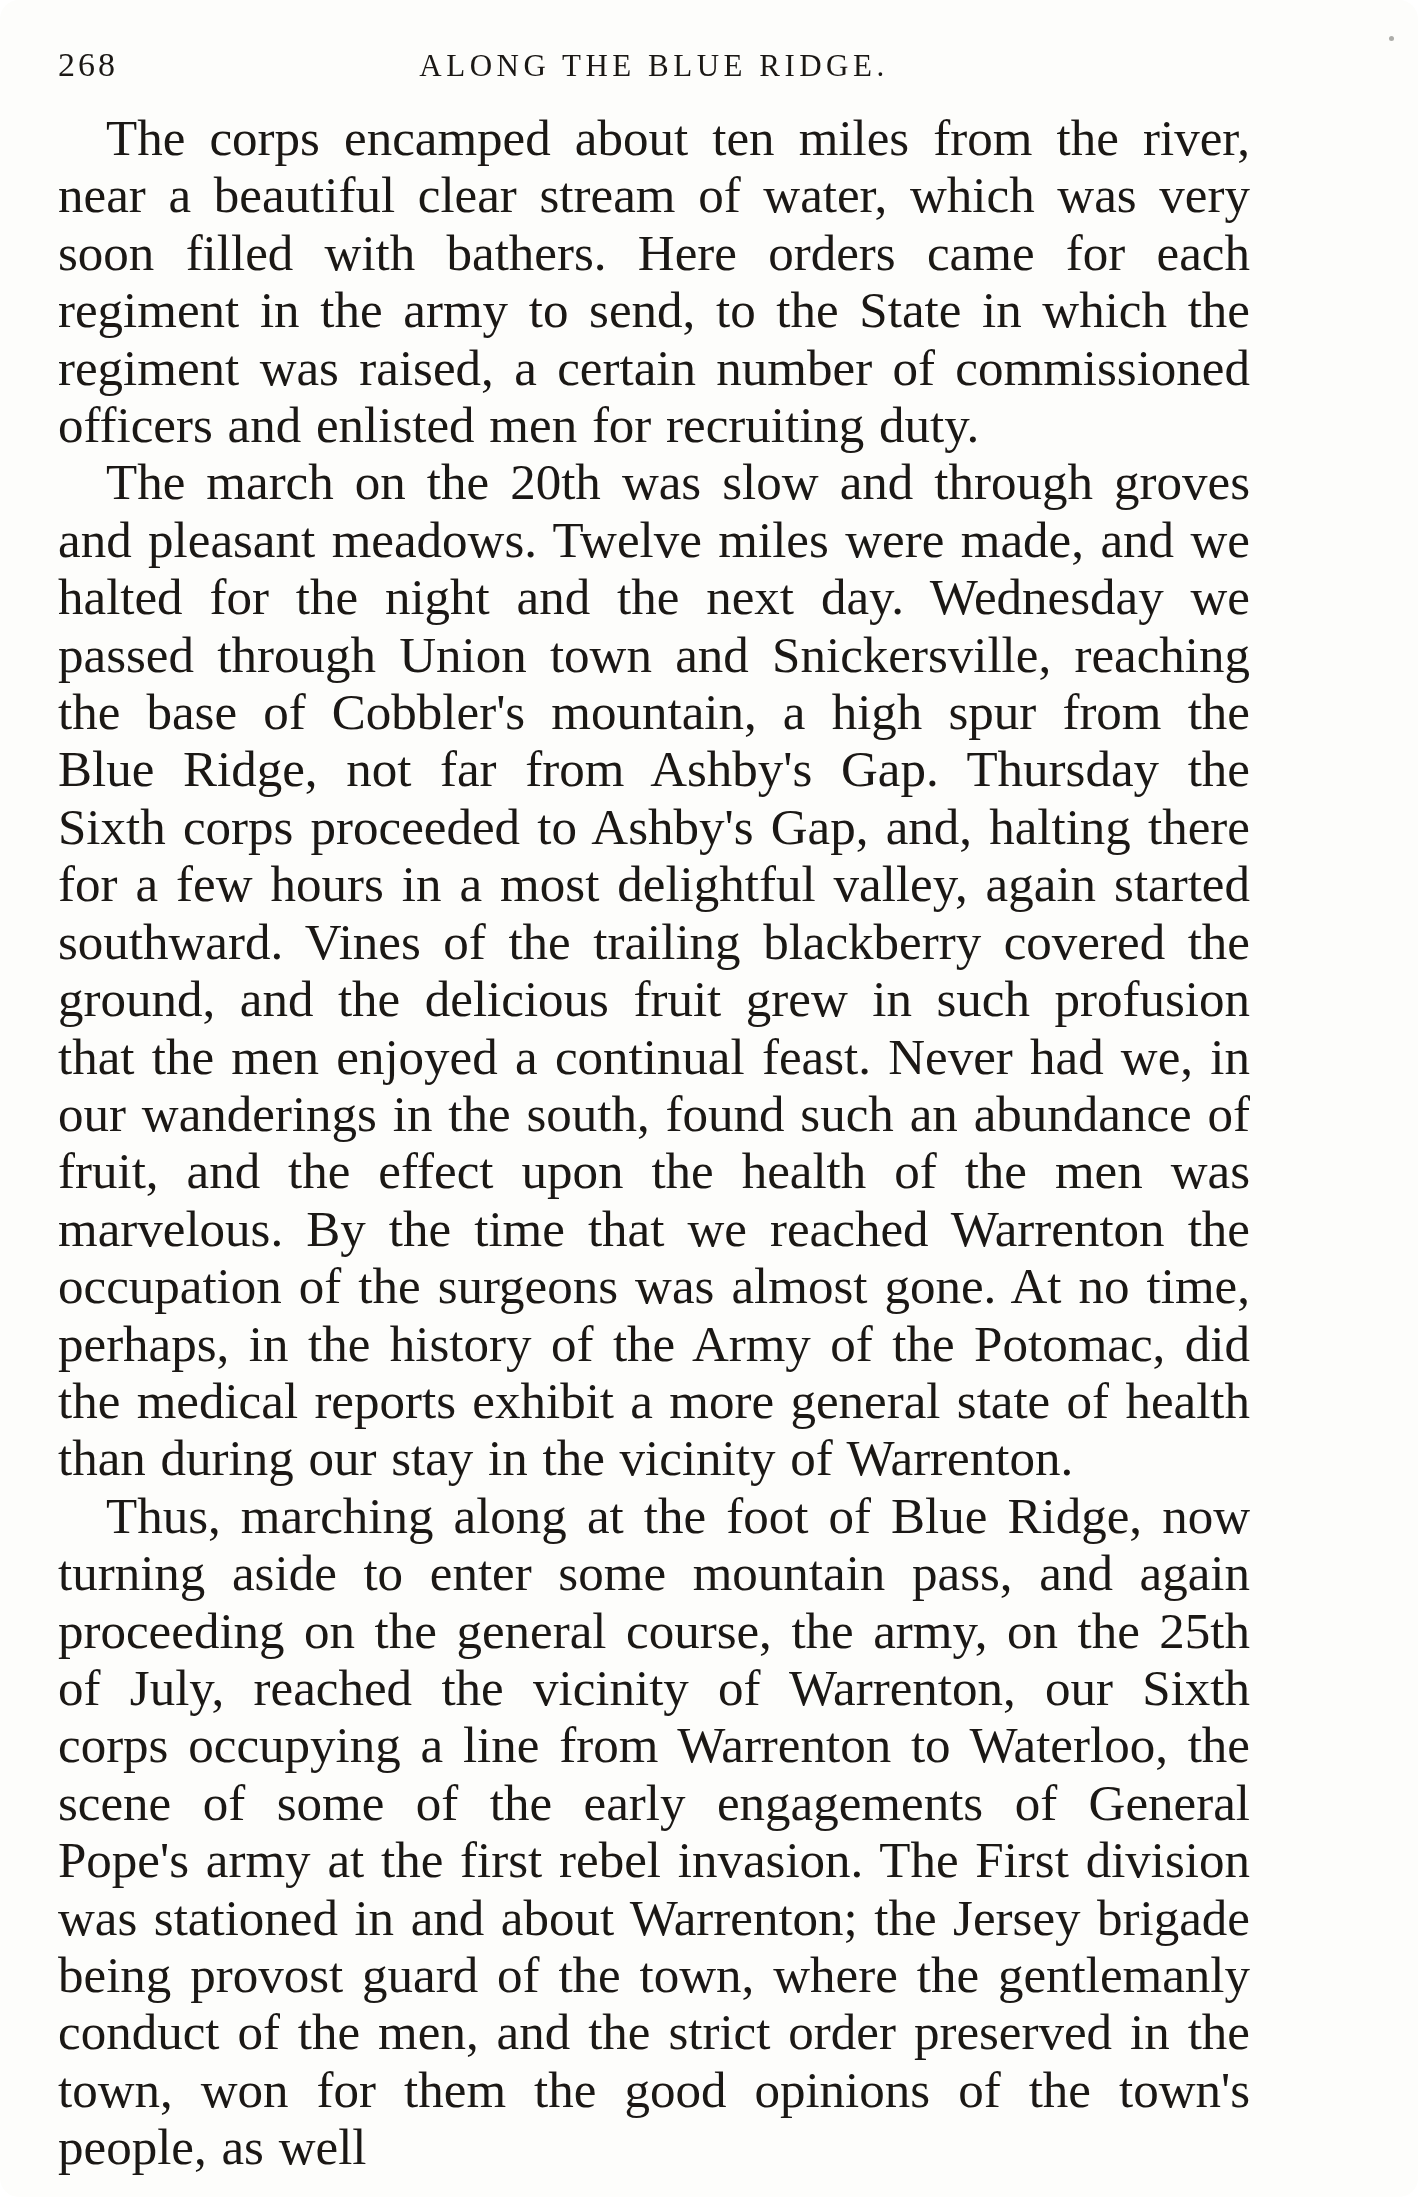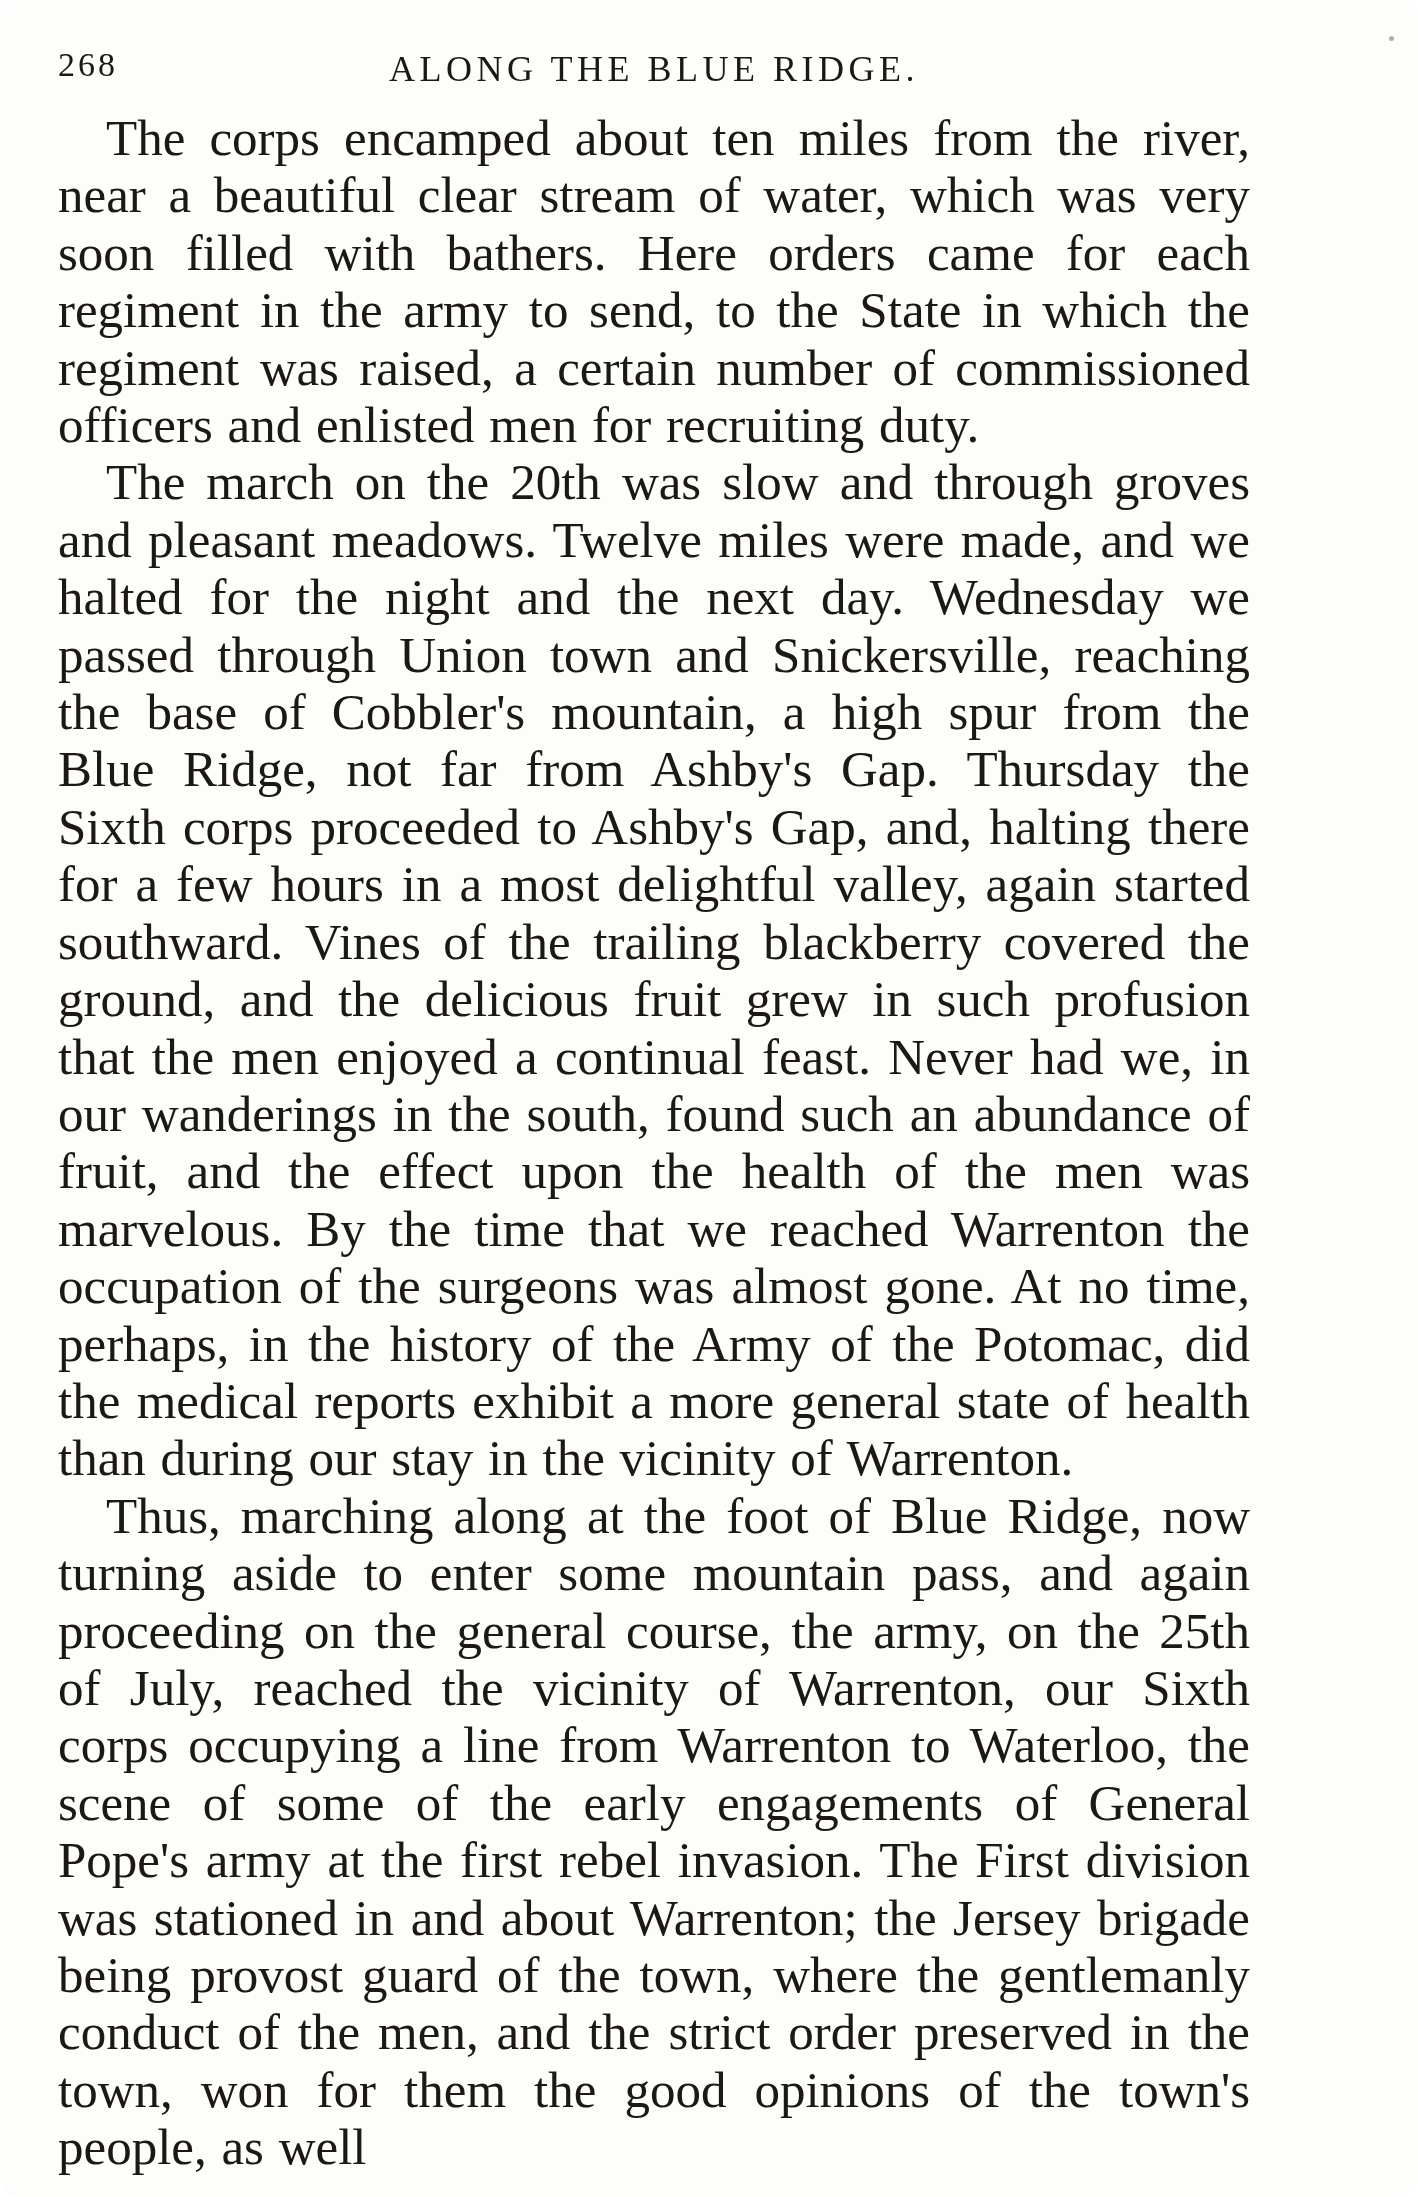--- a/index.html
+++ b/index.html
@@ -35,21 +35,21 @@
     left: 0;
     top: 2px;
     font-size: 34px;
     letter-spacing: 3px;
     font-weight: 400;
   }
 
   .running-header {
     display: block;
     text-align: center;
-    font-size: 36px;
+    font-size: 31px;
     letter-spacing: 4.5px;
     font-weight: 400;
     padding-top: 4px;
     white-space: nowrap;
   }
 
   .body-text {
     width: 100%;
   }
 

